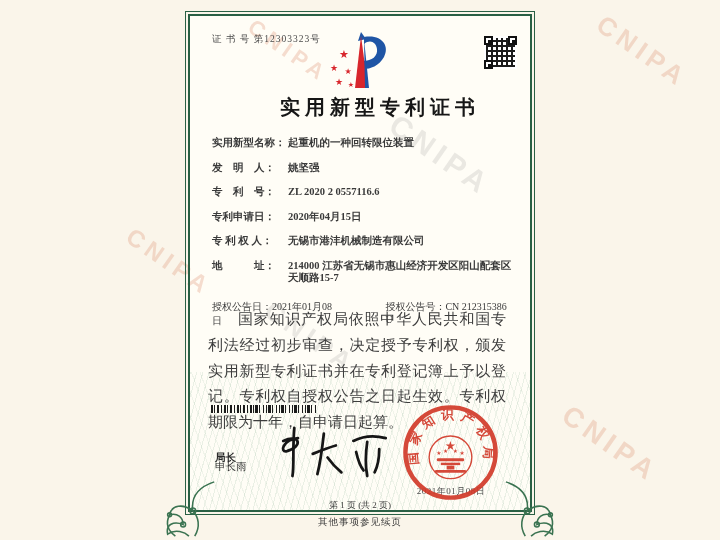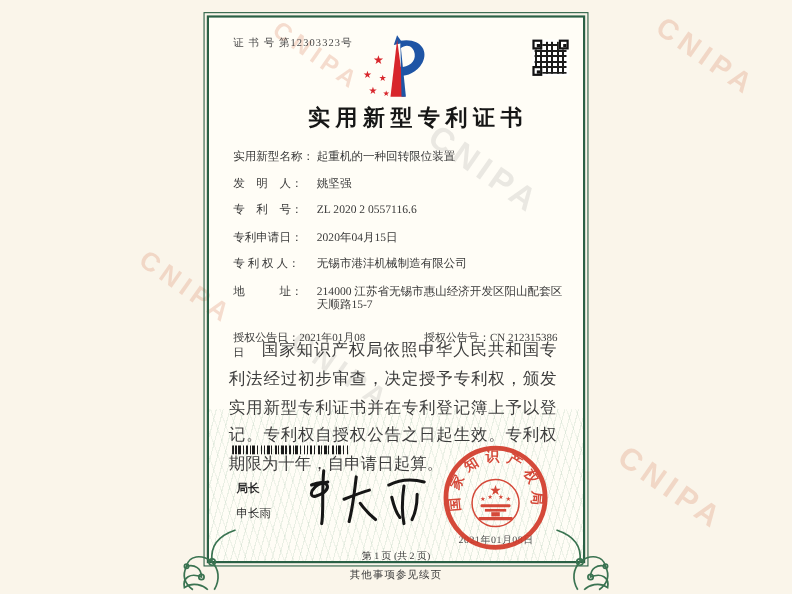--- a/index.html
+++ b/index.html
@@ -78,42 +78,42 @@
 
   .logo { position: absolute; left: 136px; top: 17px; }
 
   .title {
     position: absolute; left: 0; top: 80px; width: 100%;
     text-align: center; font-size: 20px; font-weight: bold;
     letter-spacing: 5px; color: #161616; margin-left: 20px;
   }
 
   .fields { position: absolute; left: 24px; top: 123px; width: 300px; }
-  .field-row { display: flex; font-size: 10.5px; color: #3a3a3a; margin-bottom: 12.5px; line-height: 1.15; }
+  .field-row { display: flex; font-size: 10.5px; color: #3a3a3a; margin-bottom: 12.5px; line-height: 1.15; font-weight: bold; }
   .field-label { flex: 0 0 auto; min-width: 76px; white-space: nowrap; }
   .field-value { width: 226px; }
   .grant-row { display: flex; font-size: 10px; color: #3a3a3a; margin-top: 16px; gap: 24px; }
   .grant-col2 { margin-left: 24px; }
 
   .paragraphs {
     position: absolute; left: 20px; top: 293px; width: 298px;
     font-size: 15px; line-height: 1.72; color: #3d3d3d;
     text-align: justify;
   }
   .paragraphs p { text-indent: 2em; }
 
   .barcode {
     position: absolute; left: 23px; top: 391px; width: 106px; height: 8px;
     background: repeating-linear-gradient(90deg,
       #1b1b1b 0 1.5px, transparent 1.5px 3px,
       #1b1b1b 3px 4px, transparent 4px 5.5px,
       #1b1b1b 5.5px 8px, transparent 8px 9.5px,
       #1b1b1b 9.5px 10.5px, transparent 10.5px 13px);
   }
-  .director-title { position: absolute; left: 27px; top: 423px; font-size: 10.5px; font-weight: bold; color: #2b2b2b; }
+  .director-title { position: absolute; left: 27px; top: 437px; font-size: 10.5px; font-weight: bold; color: #2b2b2b; }
   .director-name  { position: absolute; left: 27px; top: 446px; font-size: 10.5px; font-weight: normal; color: #2b2b2b; }
   .signature { position: absolute; left: 86px; top: 406px; }
 
   .seal-date {
     position: absolute; left: 205px; top: 471px; width: 116px;
     text-align: center; font-size: 9px; color: #4c4c4c; letter-spacing: 0.5px;
     z-index: 1;
   }
   .seal { position: absolute; left: 214px; top: 390px; z-index: 2; opacity: 0.92; }
 

